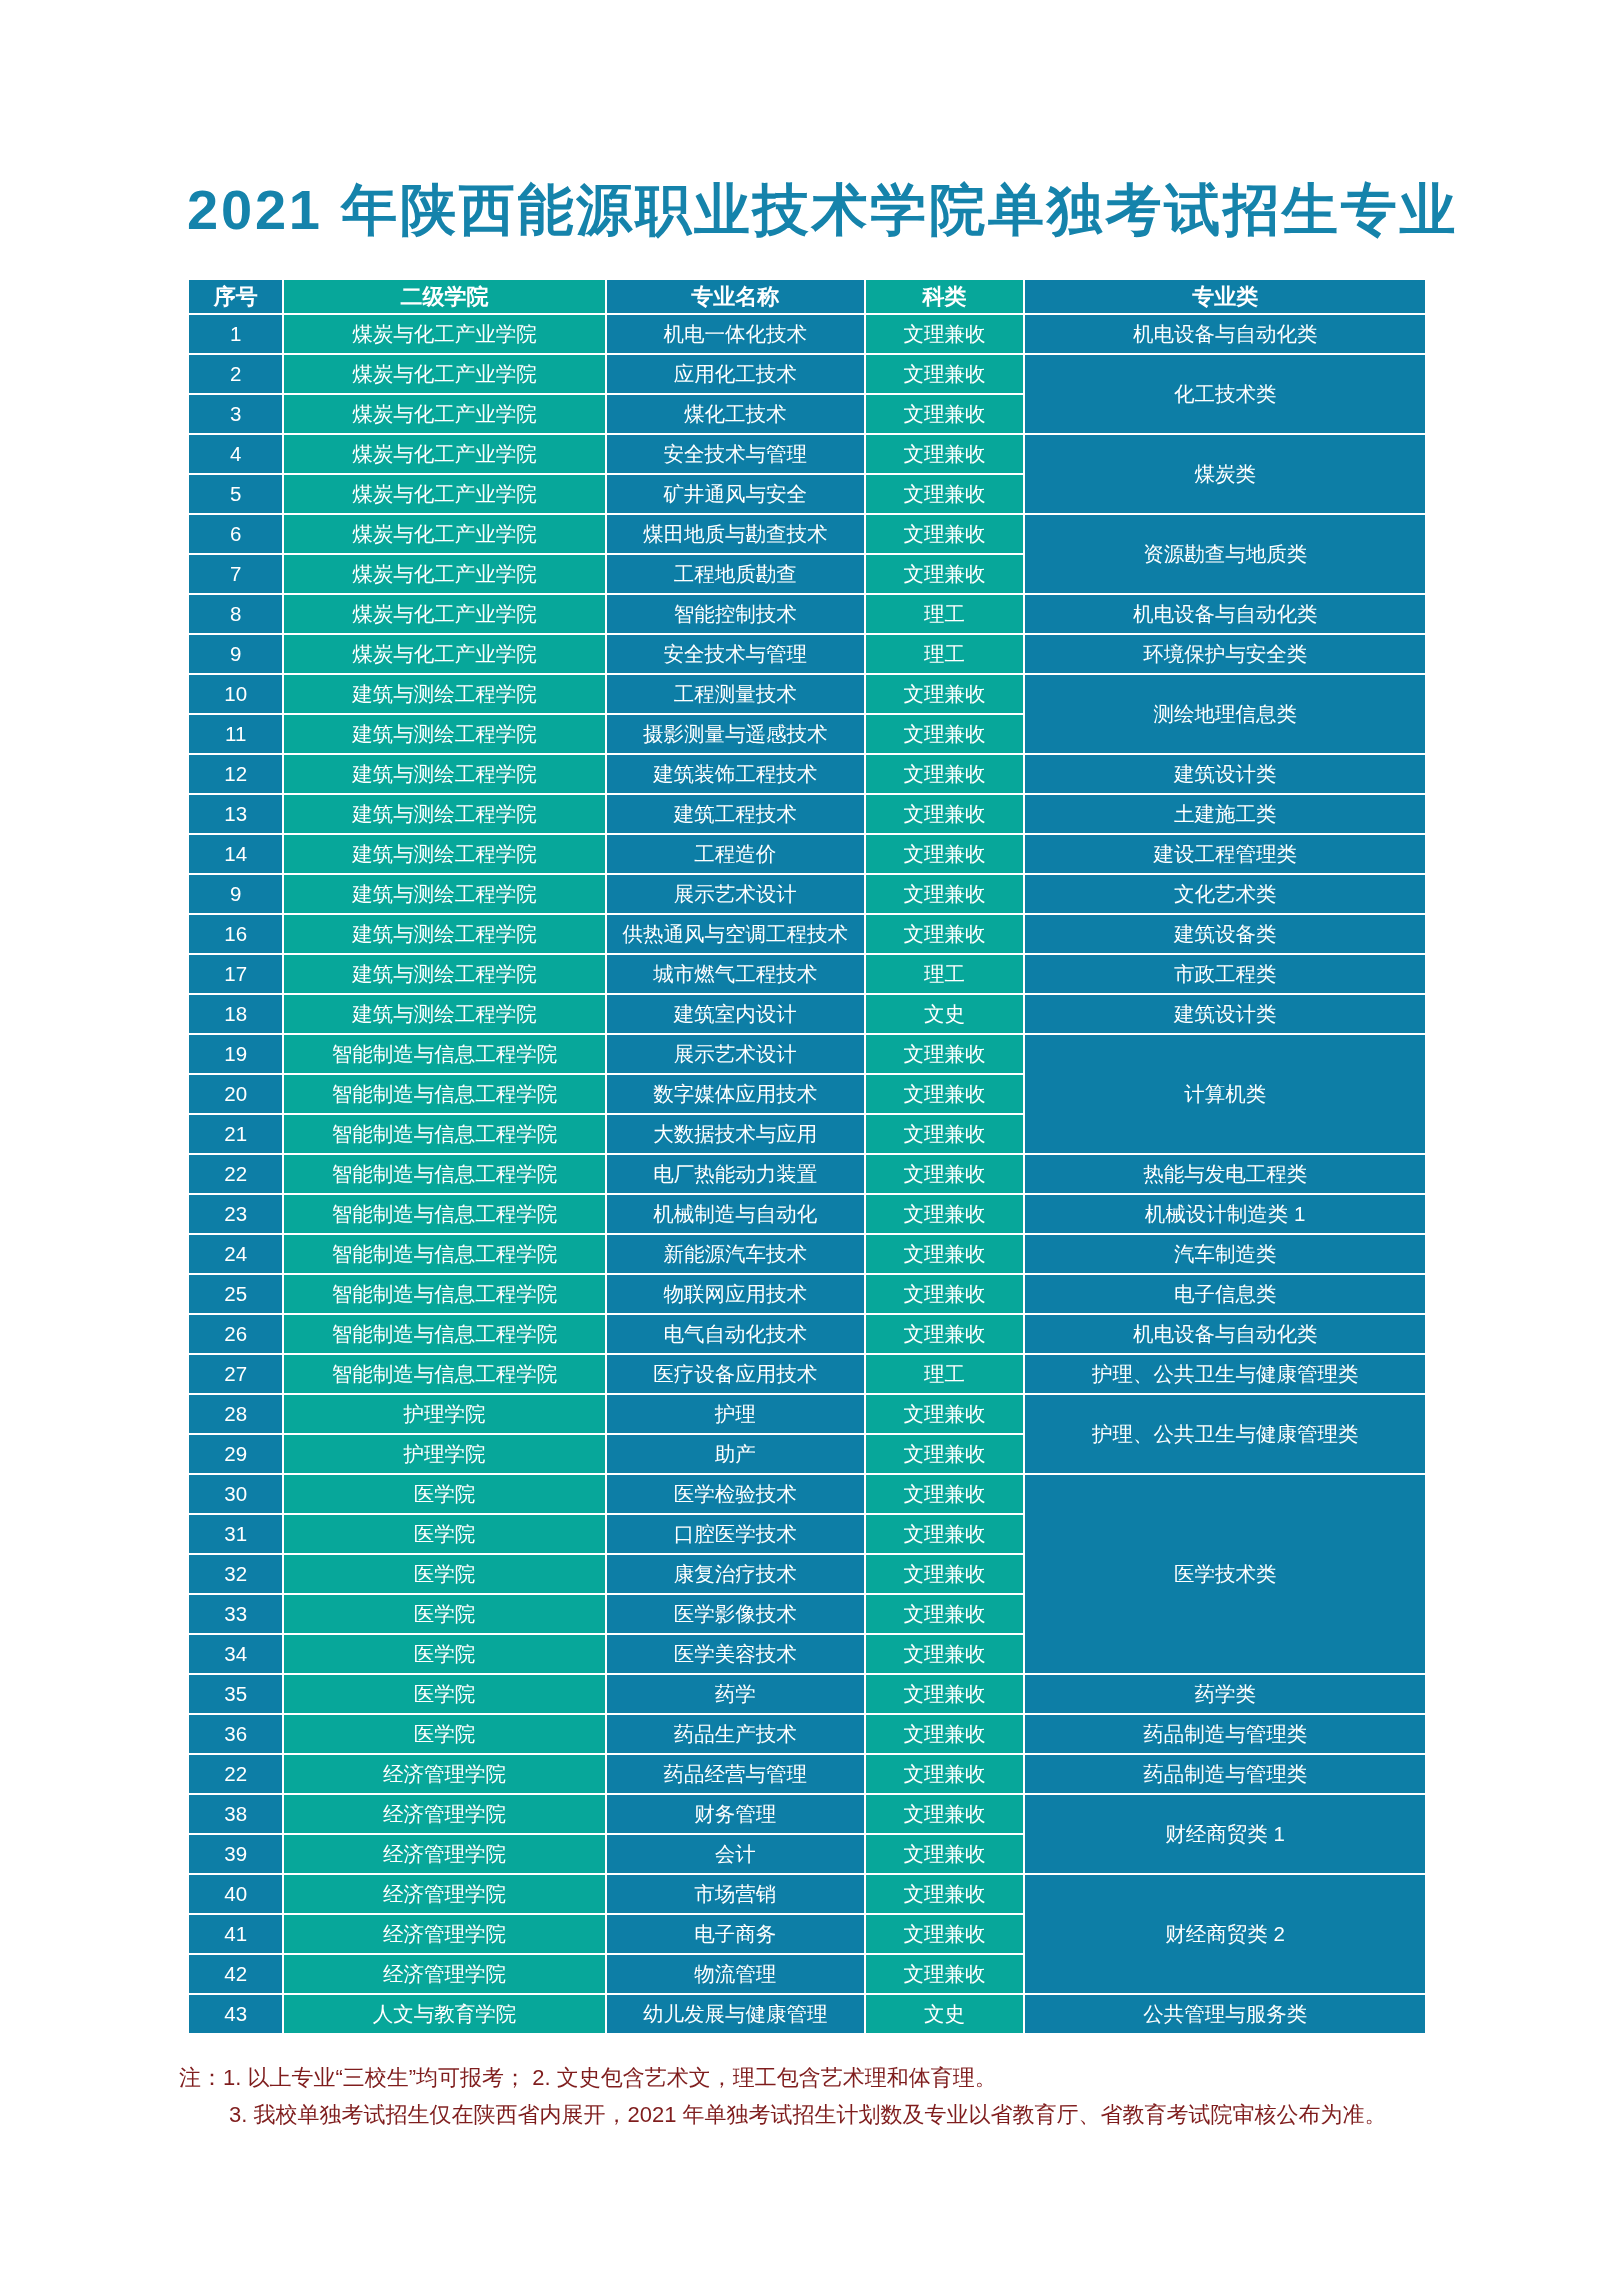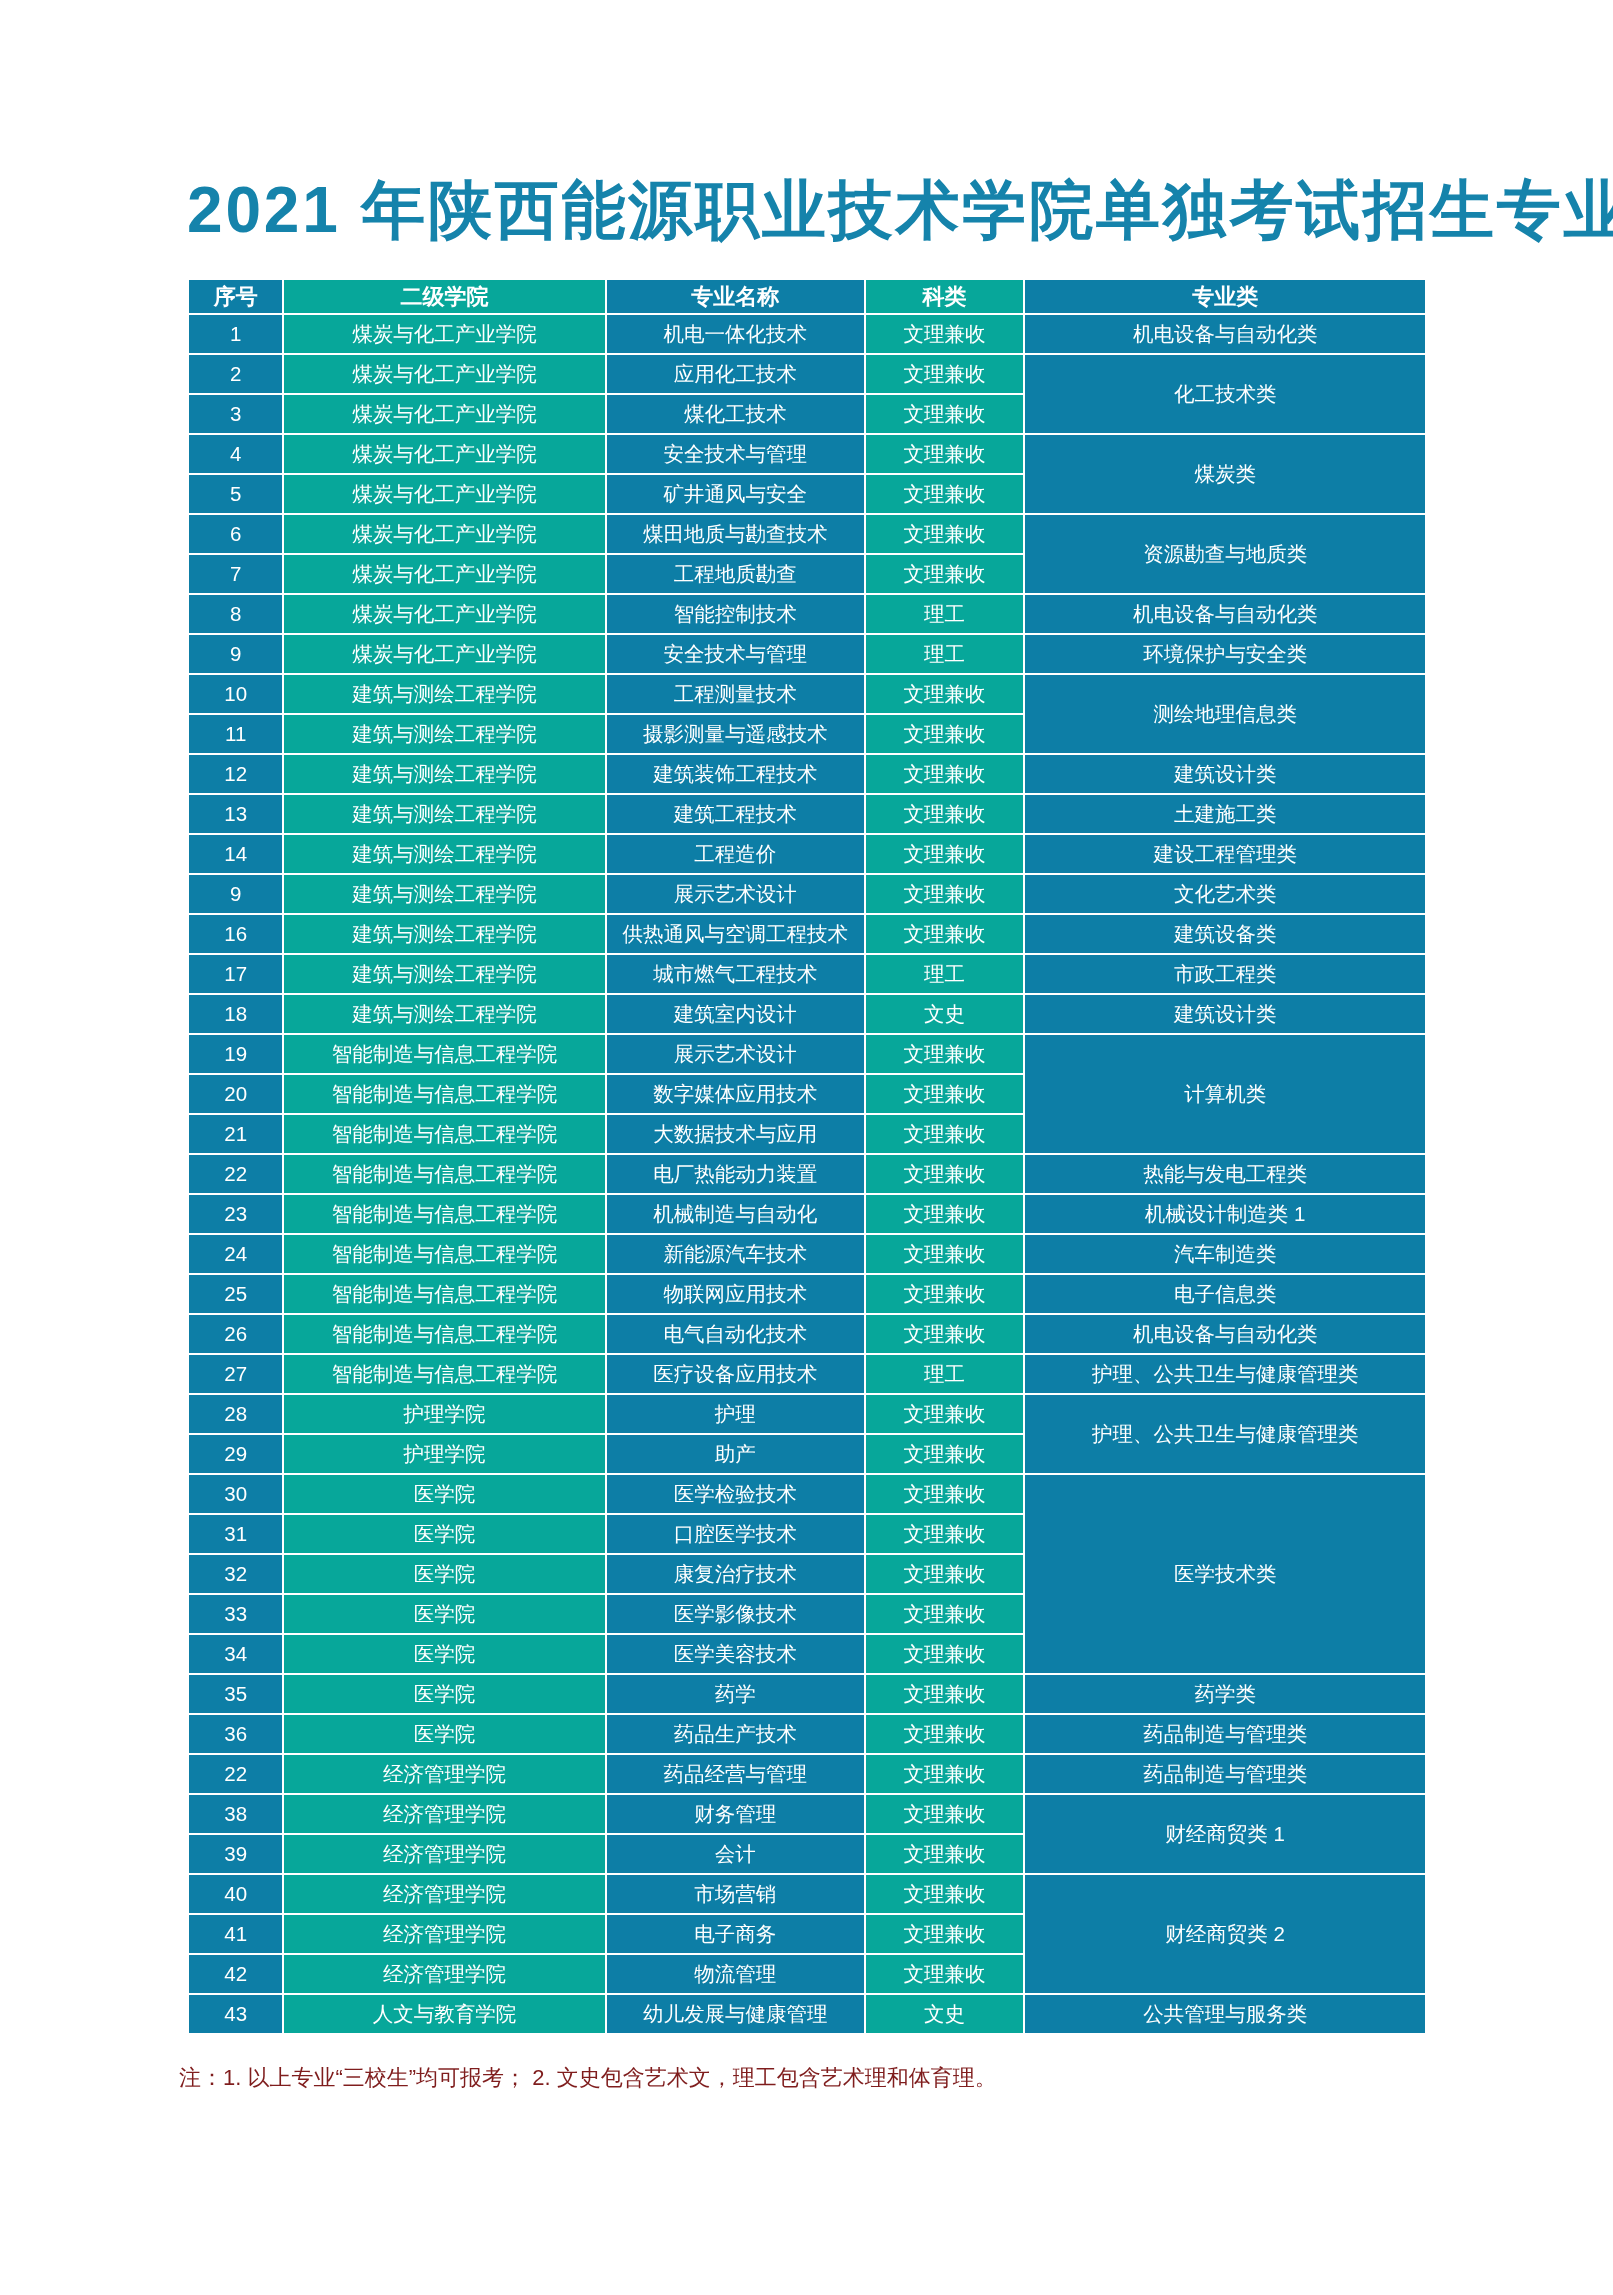--- a/index.html
+++ b/index.html
@@ -17,21 +17,21 @@
   }
   .title {
     position: absolute;
     left: 187px;
     top: 176px;
     width: 1240px;
     height: 68px;
     line-height: 68px;
     margin: 0;
     text-align: center;
-    font-size: 64px;
+    font-size: 56px;
     font-weight: bold;
     letter-spacing: 2.8px;
     color: #1583ab;
     white-space: nowrap;
   }
   table.majors {
     position: absolute;
     left: 187px;
     top: 278px;
     width: 1240px;
@@ -382,16 +382,17 @@
           <td class="c-teal">人文与教育学院</td>
           <td class="c-blue">幼儿发展与健康管理</td>
           <td class="c-teal">文史</td>
           <td class="c-blue" rowspan="1">公共管理与服务类</td>
         </tr>
       </tbody>
   </table>
 
   <div class="notes">
     <div class="note-line">注：1. 以上专业“三校生”均可报考； 2. 文史包含艺术文，理工包含艺术理和体育理。</div>
+    <div class="note-line indent">3. 我校单独考试招生仅在陕西省内展开，2021 年单独考试招生计划数及专业以省教育厅、省教育考试院审核公布为准。</div>
   </div>
 
 </div>
 
 
 </body></html>

